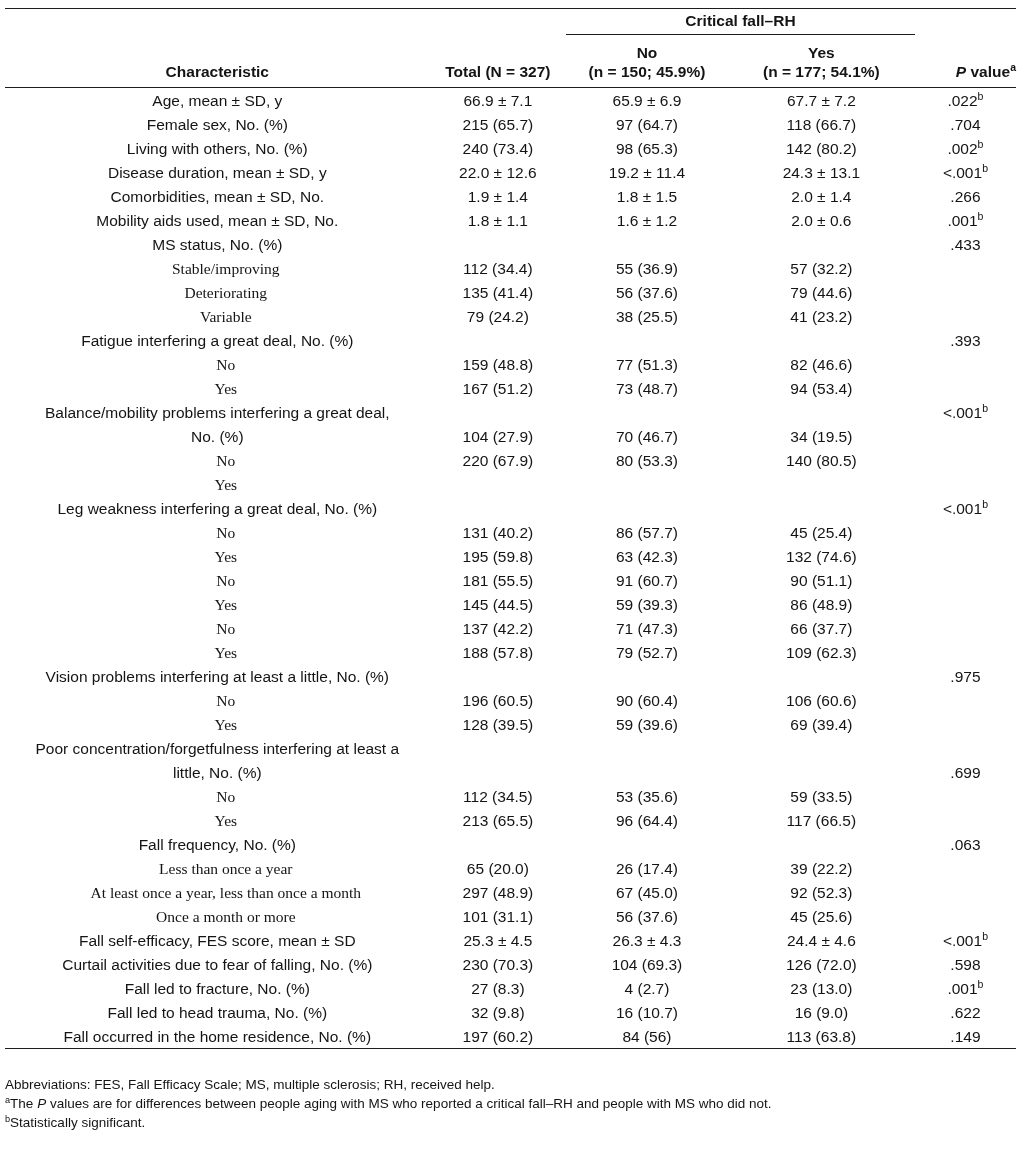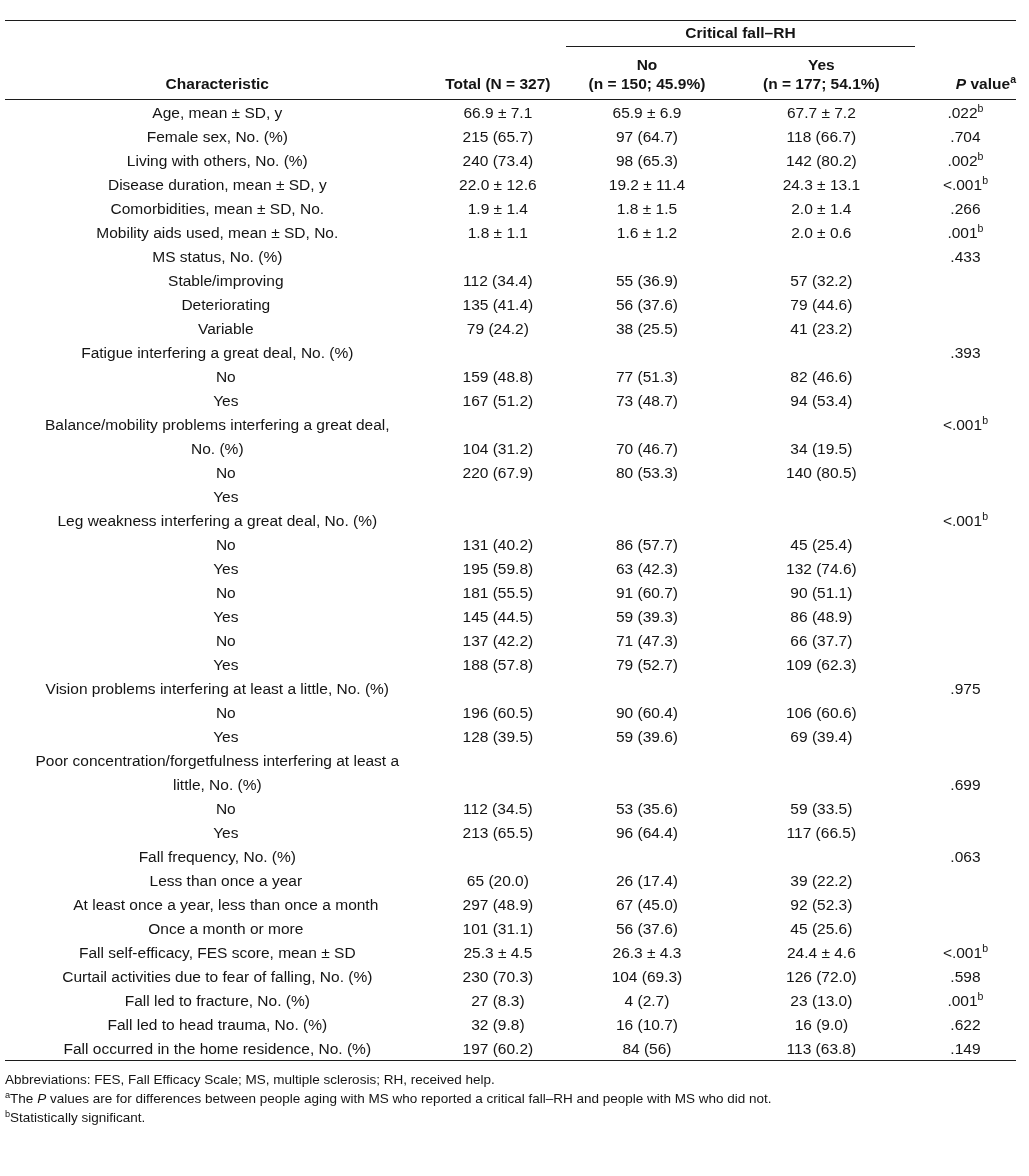--- a/index.html
+++ b/index.html
@@ -2,21 +2,21 @@
 <html><head>
 <meta charset="utf-8">
 <style>
   * { box-sizing: border-box; }
   html, body { margin: 0; padding: 0; background: #ffffff; }
   body {
     font-family: "Liberation Sans", sans-serif;
     color: #141414;
     width: 1029px;
   }
-  .page { padding: 20px 13px 10px 5px; }
+  .page { padding: 8px 13px 10px 5px; }
 
   table {
     width: 100%;
     border-collapse: collapse;
     border-top: 1.5px solid #1c1c1c;
     border-bottom: 1.5px solid #1c1c1c;
     font-size: 15.5px;
   }
   thead th { font-weight: bold; padding: 0; }
   th.spanner {
@@ -34,29 +34,29 @@
   th.h-num  { text-align: center; }
   th.h-p    { text-align: right; }
 
   tbody td {
     padding: 2.5px 0;
     line-height: 19px;
     vertical-align: top;
     white-space: nowrap;
   }
   td.char { text-align: center; }
-  td.ind  { padding-left: 17px; }
+  td.ind  { padding-left: 17px; font-family: Liberation Serif, serif; }
   td.c    { text-align: center; }
   td.p    { text-align: center; }
 
   sup { font-size: 68%; line-height: 0; vertical-align: super; }
   i   { font-style: italic; }
 
   .footnotes {
-    margin-top: 9px;
+    margin-top: 26px;
     font-size: 13.5px;
     line-height: 19px;
     color: #141414;
   }
 </style>
 </head>
 <body>
 
 <div class="page">
   <table>
@@ -182,21 +182,21 @@
         </tr>
         <tr>
           <td class="char">Balance/mobility problems interfering a great deal,</td>
           <td class="c"></td>
           <td class="c"></td>
           <td class="c"></td>
           <td class="p">&lt;.001<sup>b</sup></td>
         </tr>
         <tr>
           <td class="char">No. (%)</td>
-          <td class="c">104 (31.2)</td>
+          <td class="c">104 (27.9)</td>
           <td class="c">70 (46.7)</td>
           <td class="c">34 (19.5)</td>
           <td class="p"></td>
         </tr>
         <tr>
           <td class="char ind">No</td>
           <td class="c">220 (67.9)</td>
           <td class="c">80 (53.3)</td>
           <td class="c">140 (80.5)</td>
           <td class="p"></td>

